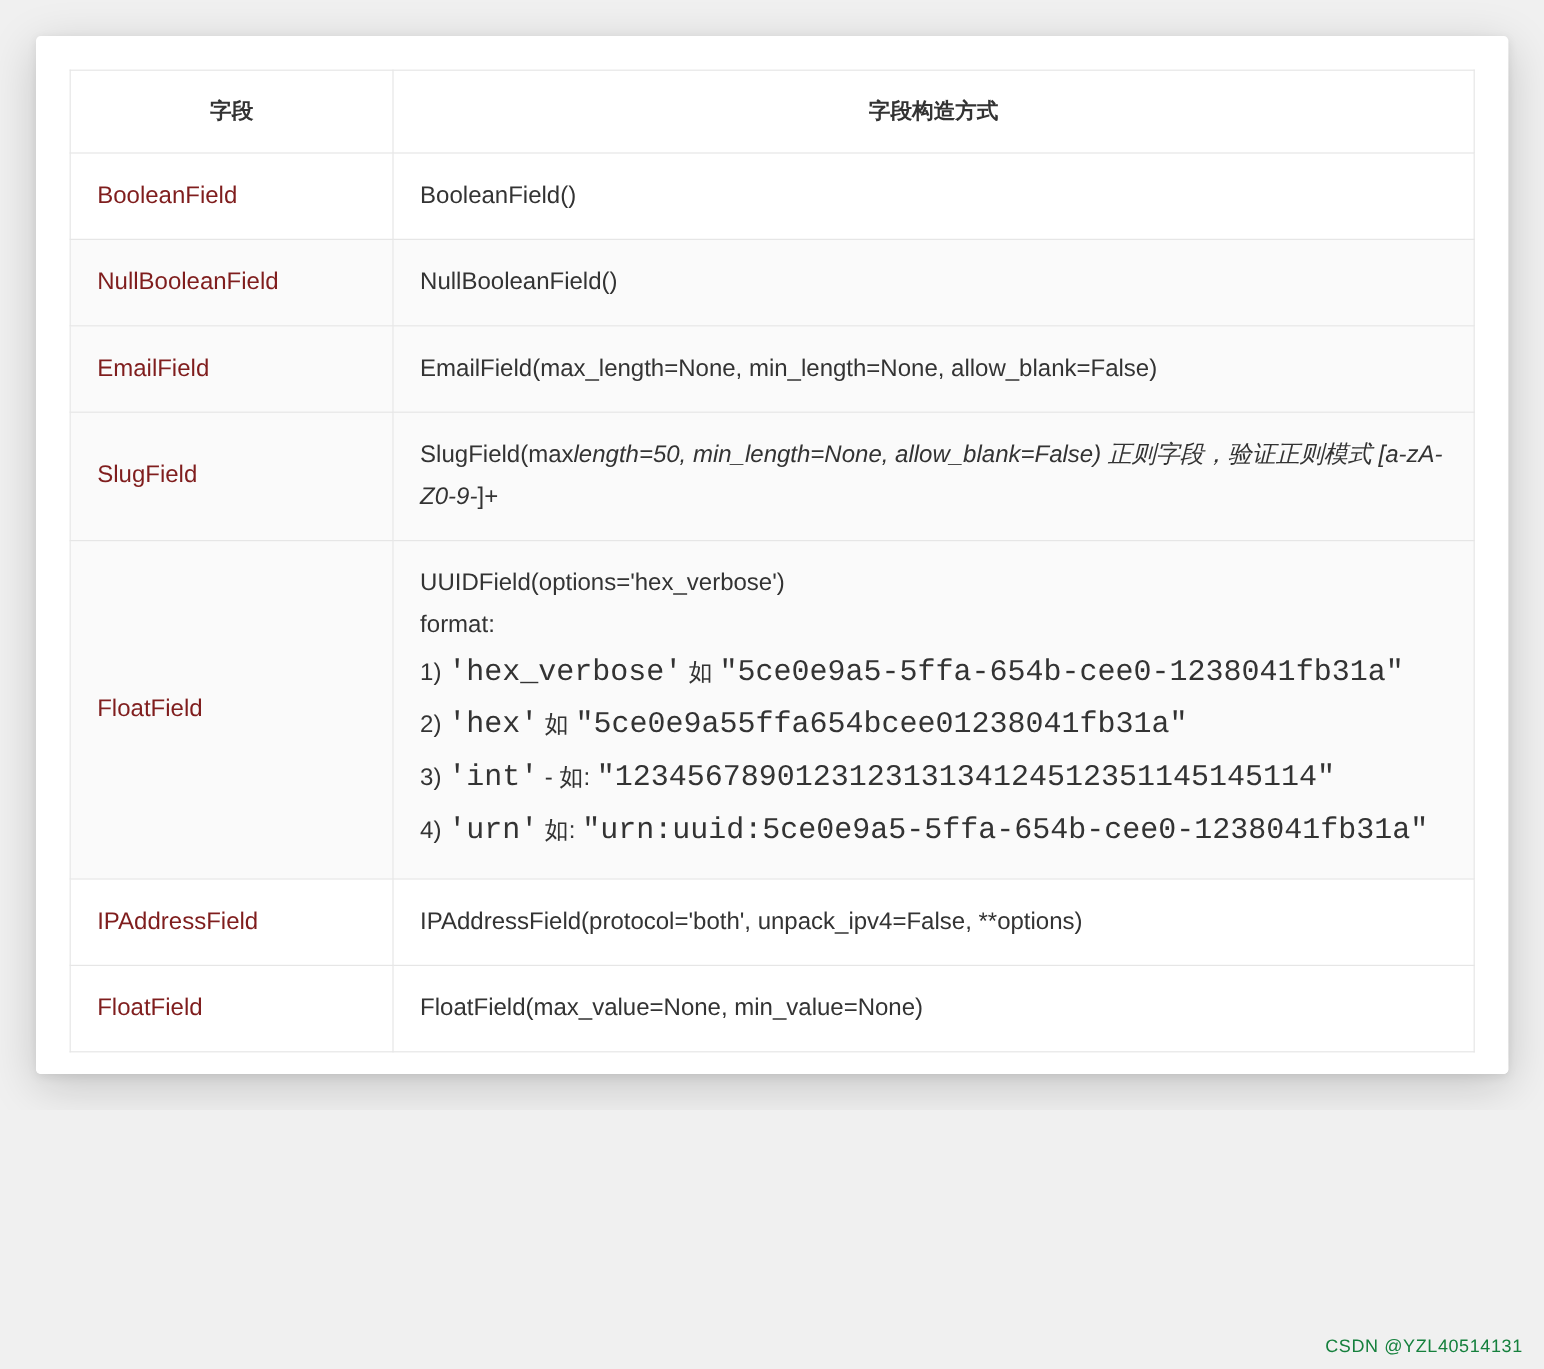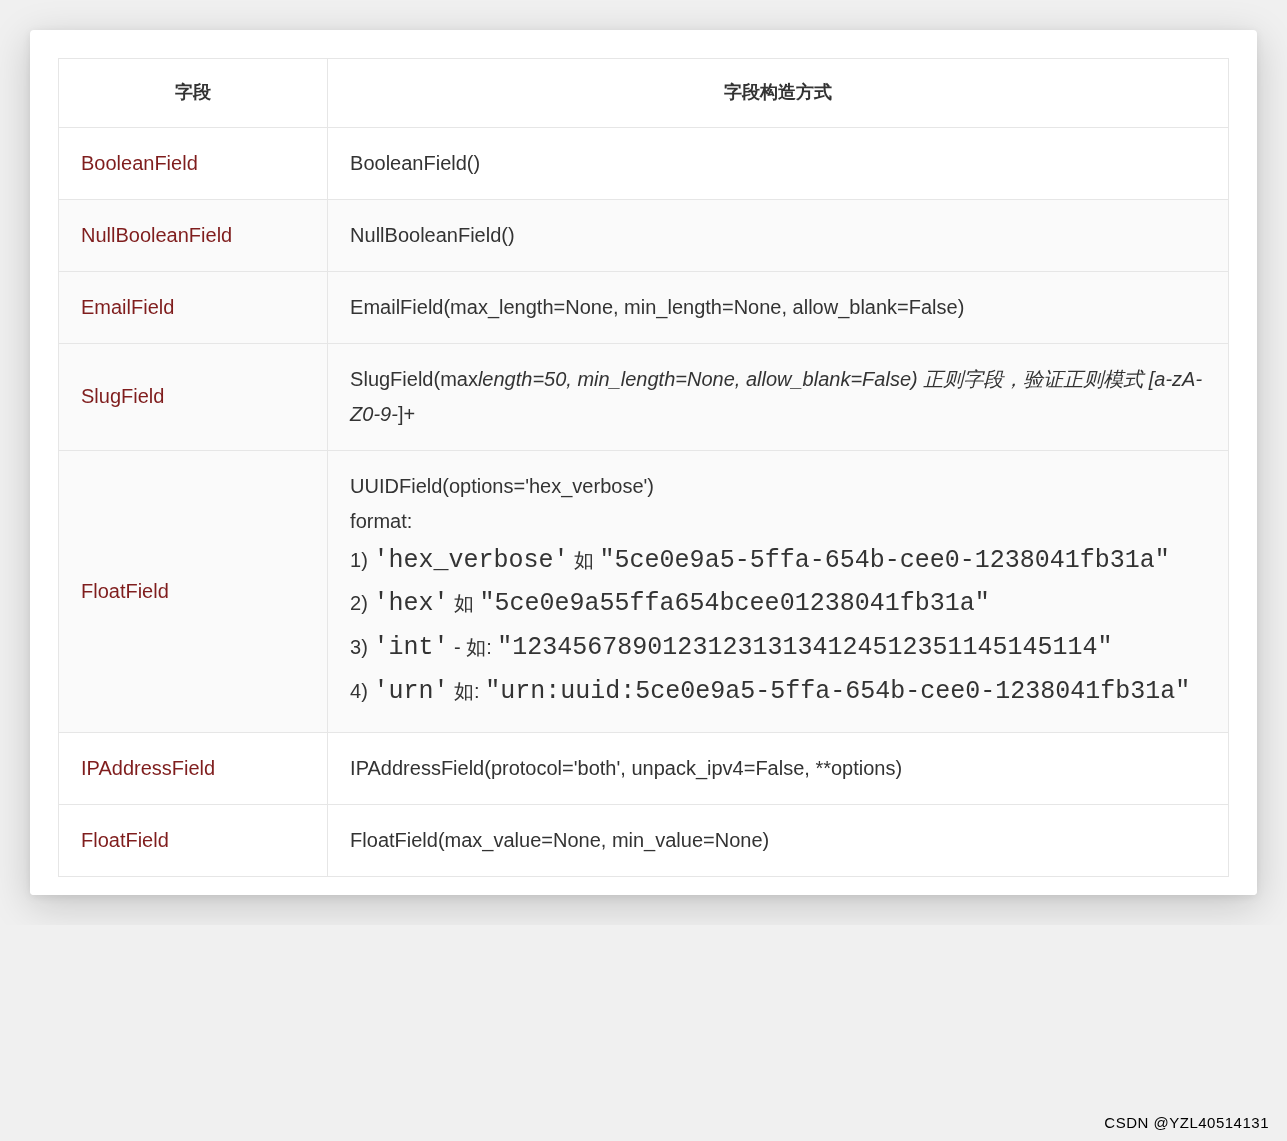--- a/index.html
+++ b/index.html
@@ -45,21 +45,21 @@
     tr.alt td { background: #fafafa; }
     .code-part {
       font-family: ui-monospace, SFMono-Regular, Menlo, Consolas, "Liberation Mono", monospace;
       font-size: 25px;
     }
     .italic { font-style: italic; }
     .watermark {
       position: fixed;
       bottom: 10px;
       right: 18px;
-      color: #000000;
+      color: #15803d;
       font-size: 15px;
       letter-spacing: 0.5px;
     }
     .cutoff {
       position: absolute;
       bottom: 0; left: 0; right: 0;
       height: 18px;
       background: linear-gradient(to bottom, rgba(255,255,255,0), #fff);
       pointer-events: none;
     }

